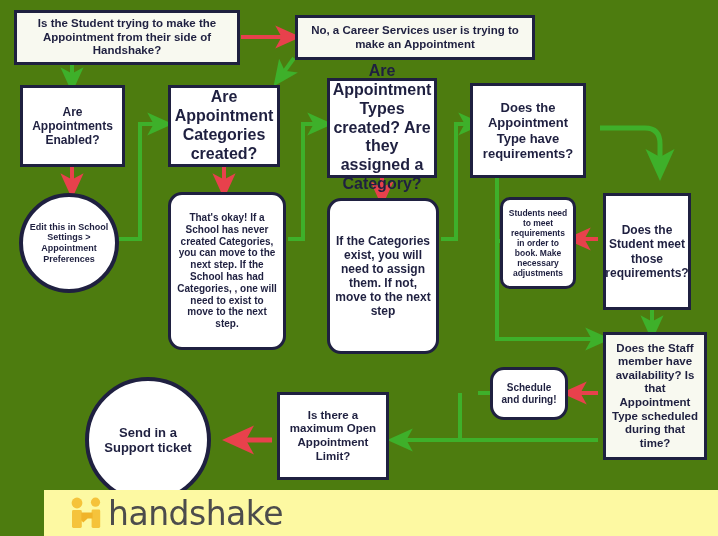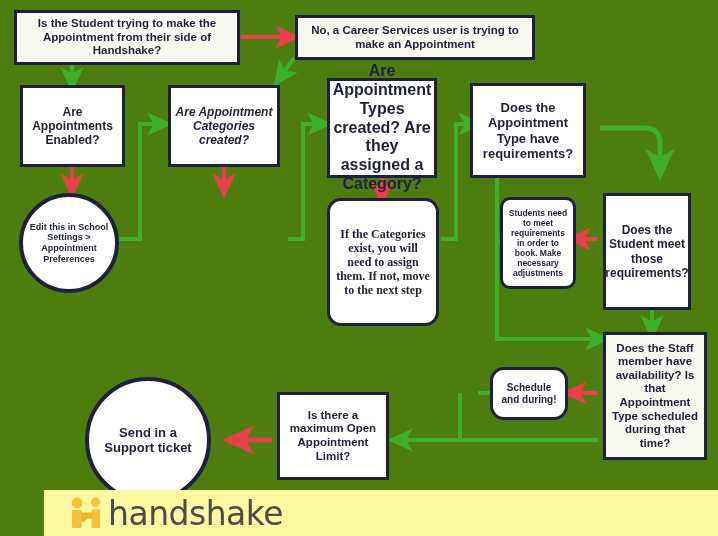--- a/index.html
+++ b/index.html
@@ -139,30 +139,33 @@
   </div>
 
   <div class="node white" style="left:20px; top:85px; width:105px; height:82px; font-size:12px;">
     <span>Are Appointments Enabled?</span>
   </div>
 
   <div class="node circle" style="left:19px; top:193px; width:100px; height:100px; font-size:9px; padding:6px;">
     <span>Edit this in School Settings &gt; Appointment Preferences</span>
   </div>
 
-  <div class="node white" style="left:168px; top:85px; width:112px; height:82px; font-size:12px;font-style:italic;">
+  <div class="node white" style="left:168px; top:85px; width:112px; height:82px; font-size:16px;">
     <span>Are Appointment Categories created?</span>
   </div>
 
+  <div class="node white rounded" style="left:168px; top:192px; width:118px; height:158px; font-size:10px; padding:6px 5px;">
+    <span>That's okay! If a School has never created Categories, you can move to the next step. If the School has had Categories, , one will need to exist to move to the next step.</span>
+  </div>
 
   <div class="node white" style="left:327px; top:78px; width:110px; height:100px; font-size:16px;">
     <span>Are Appointment Types created? Are they assigned a Category?</span>
   </div>
 
-  <div class="node white rounded" style="left:327px; top:198px; width:112px; height:128px; font-size:12px; padding:6px 5px;font-family:Liberation Serif, serif;">
+  <div class="node white rounded" style="left:327px; top:198px; width:112px; height:156px; font-size:12px; padding:6px 5px;">
     <span>If the Categories exist, you will need to assign them. If not, move to the next step</span>
   </div>
 
   <div class="node white" style="left:470px; top:83px; width:116px; height:95px; font-size:13px;">
     <span>Does the Appointment Type have requirements?</span>
   </div>
 
   <div class="node white pill" style="left:500px; top:197px; width:76px; height:92px; font-size:8.5px; padding:4px;text-align:center;">
     <span>Students need to meet requirements in order to book. Make necessary adjustments</span>
   </div>

